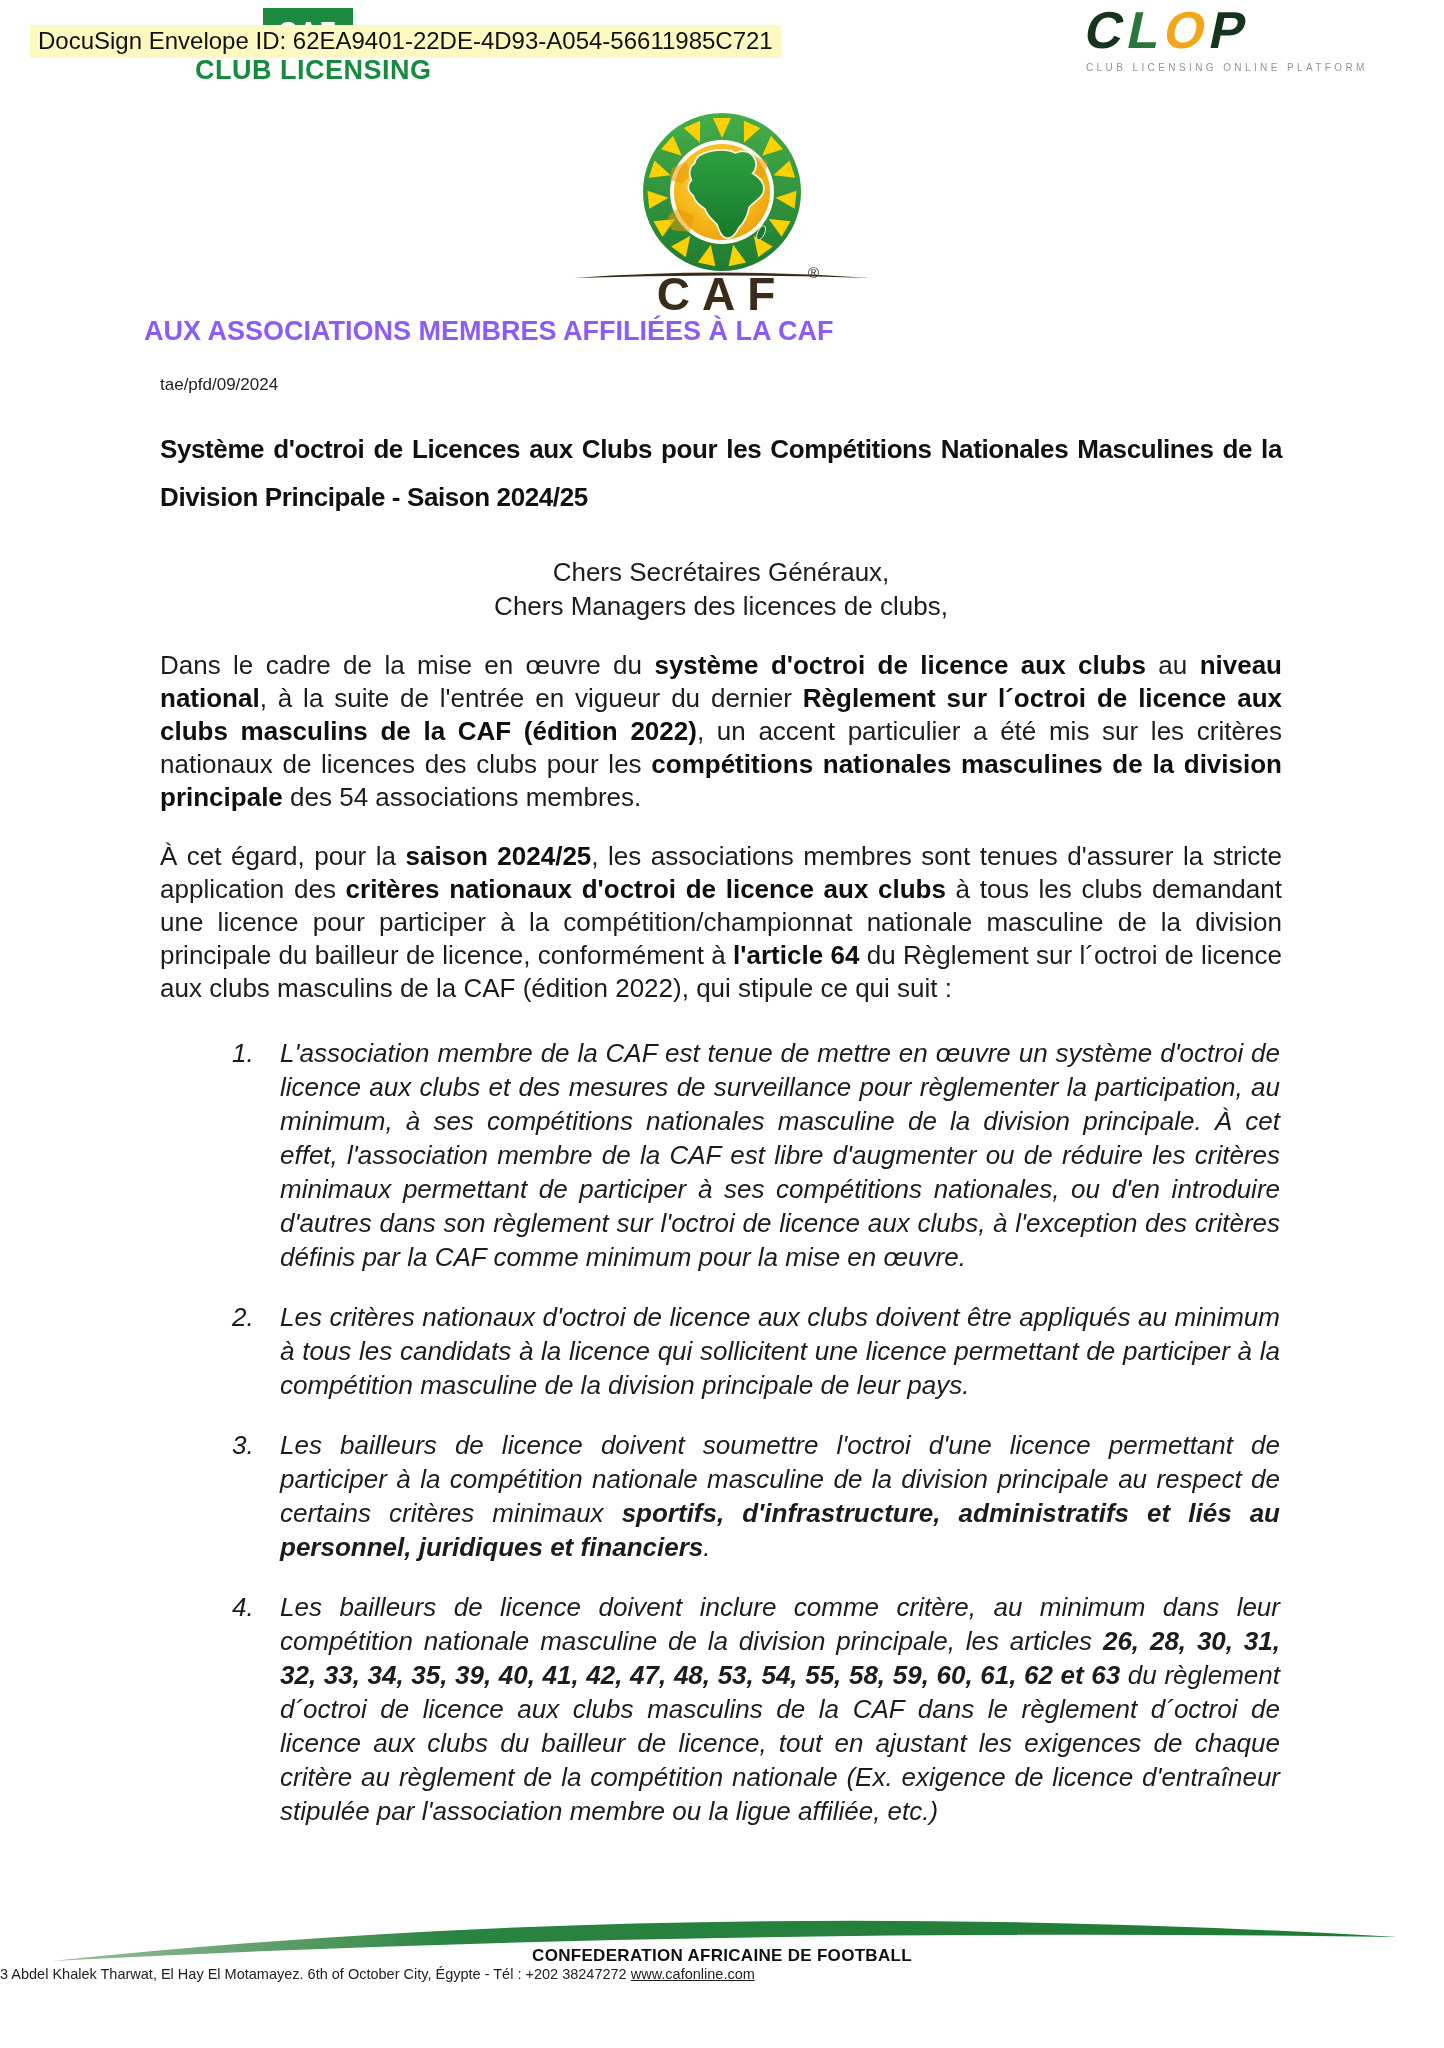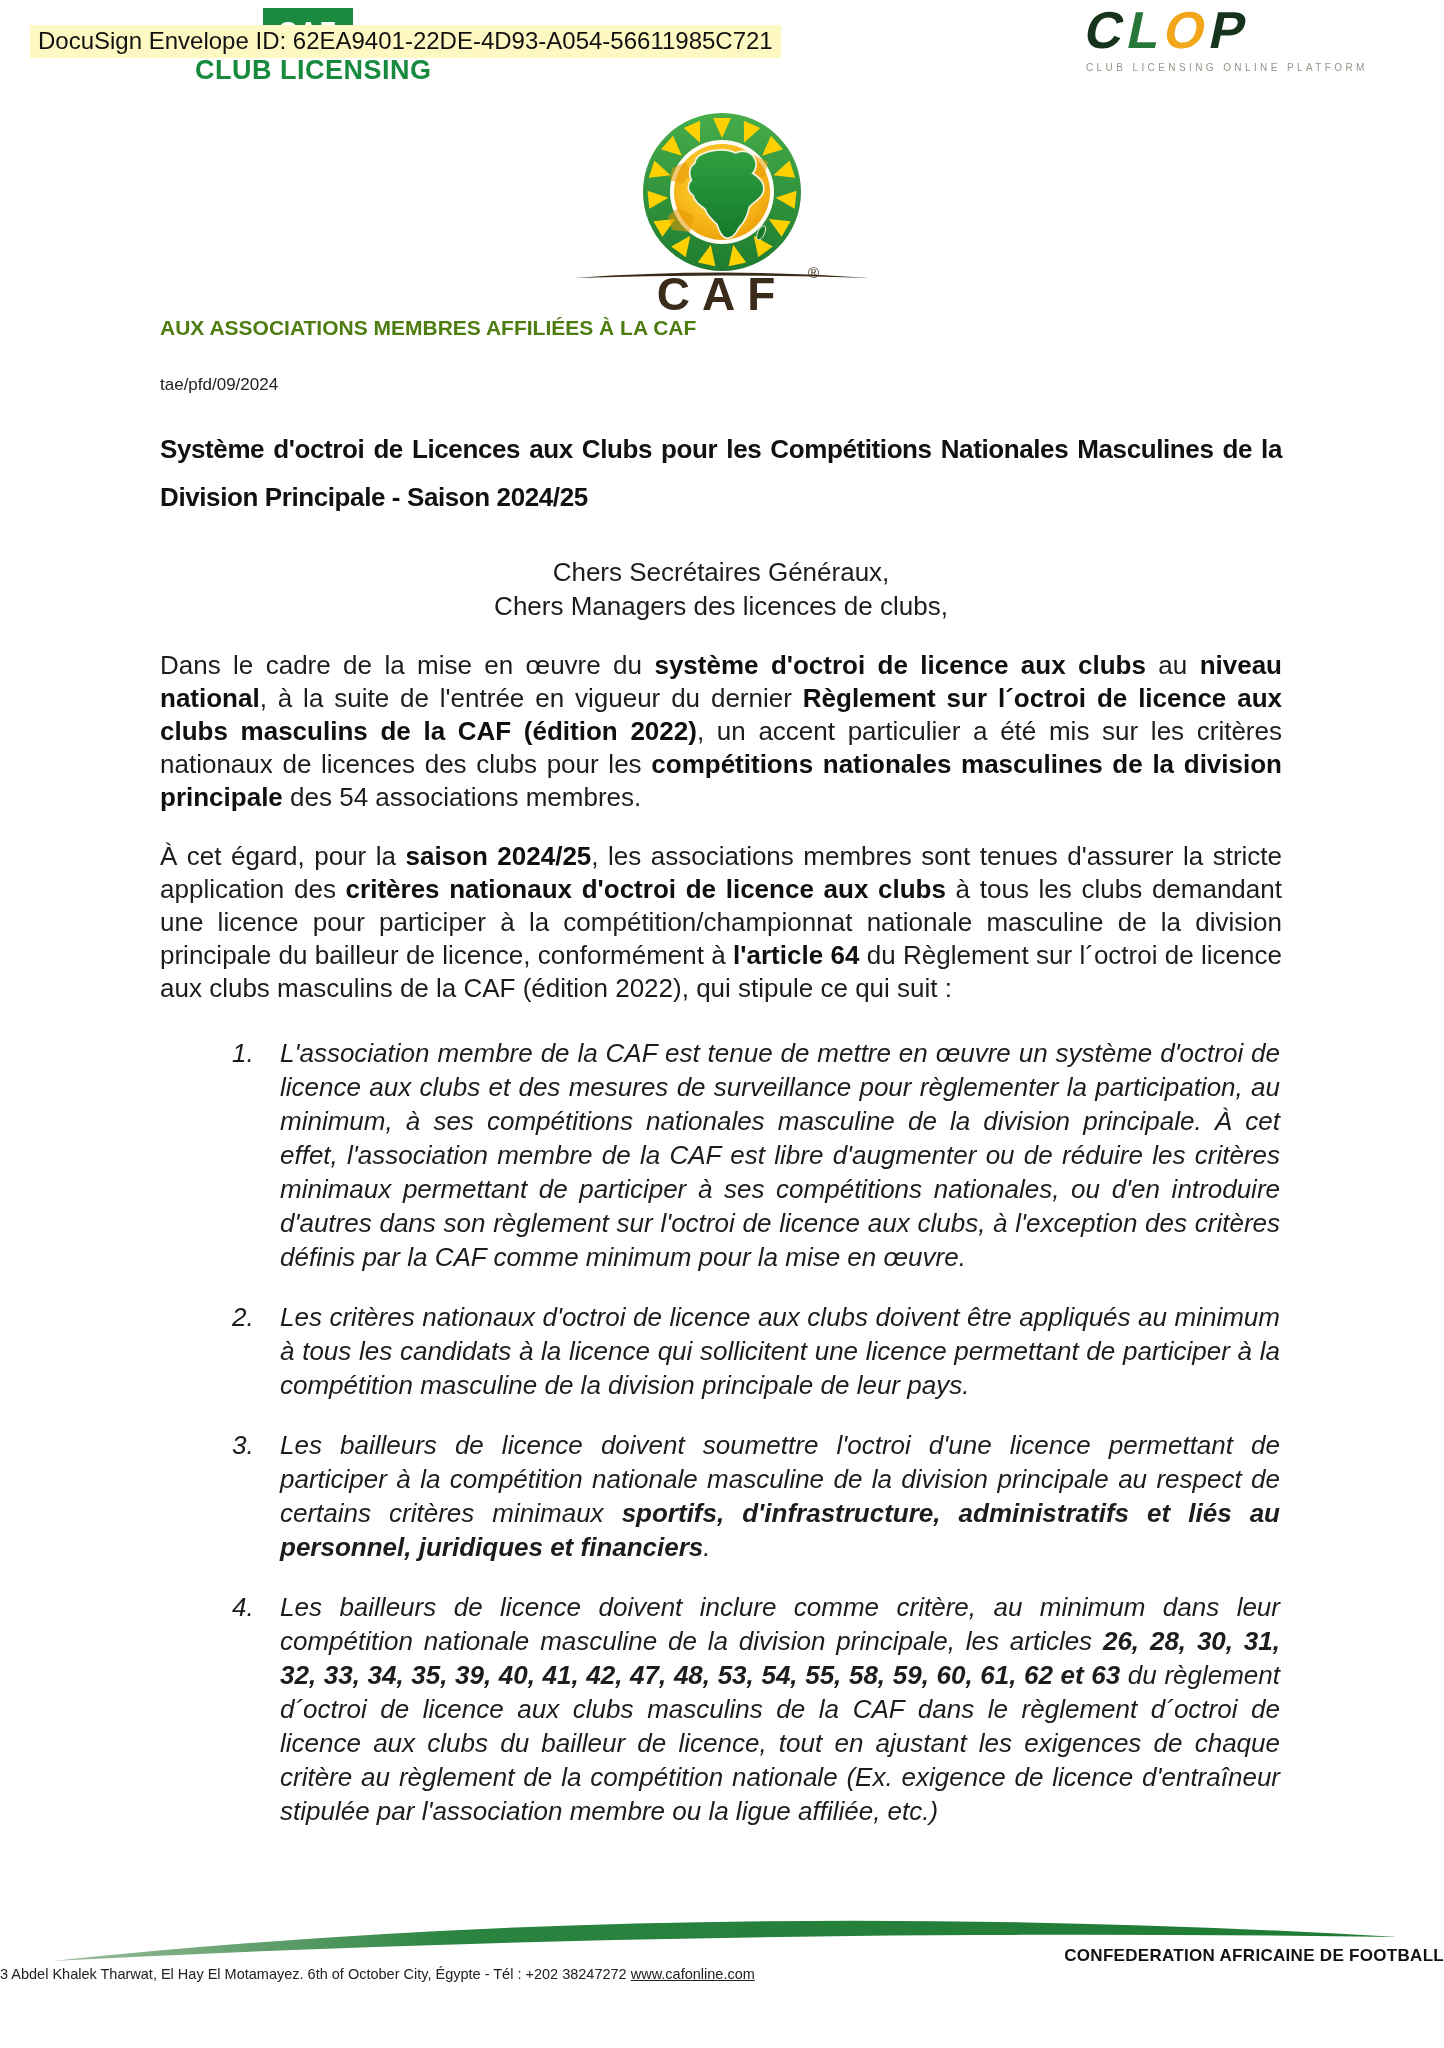--- a/index.html
+++ b/index.html
@@ -38,22 +38,22 @@
   .clop-c,.clop-p{color:#16331d;}
   .clop-l{color:#27763a;}
   .clop-o{color:#f2a71a;}
   .clop-tagline{
     margin-top:2px;font-size:10px;letter-spacing:3.4px;color:#95958a;white-space:nowrap;
   }
   
   .caf-logo{position:absolute;left:560px;top:112px;}
   
   .recipient{
-    position:absolute;left:160px;top:316px;
-    font-size:21px;font-weight:bold;color:#4d7c0f;white-space:nowrap;
+    position:absolute;left:144px;top:316px;
+    font-size:27px;font-weight:bold;color:#8b5cf6;white-space:nowrap;
   }
   .letter-body{
     position:absolute;left:160px;top:375px;width:1122px;
     font-size:26px;line-height:33px;color:#1c1c1c;
   }
   .ref-line{font-size:17px;line-height:20px;color:#222;}
   .date-line{margin-top:34px;text-align:right;padding-right:28px;font-size:27px;line-height:34px;}
   .subject{
     margin-top:30px;font-weight:bold;font-size:26px;line-height:48px;
     letter-spacing:-0.4px;text-align:justify;color:#111;
@@ -64,21 +64,21 @@
   .para b{color:#0f0f0f;}
   .num-list{margin-top:31px;}
   .list-item{display:flex;font-style:italic;line-height:34px;}
   .list-item + .list-item{margin-top:26px;}
   .list-item .num{width:48px;flex:0 0 48px;margin-left:72px;}
   .list-item .txt{flex:1;text-align:justify;padding-right:2px;}
   .list-item b{font-style:italic;}
   
   .footer-swoosh{position:absolute;left:0;top:1893px;width:1444px;height:90px;}
   .footer-org{
-    position:absolute;left:0;top:1946px;width:1444px;text-align:right;
+    position:absolute;left:0;top:1946px;width:1444px;text-align:center;
     font-size:17px;font-weight:bold;color:#111;letter-spacing:0.3px;
   }
   .footer-address{
     position:absolute;left:0;top:1966px;width:1444px;text-align:left;
     font-size:14.5px;color:#222;
   }
   .footer-address .site{text-decoration:underline;color:#222;cursor:pointer;}
 </style>
 </head>
 <body>

